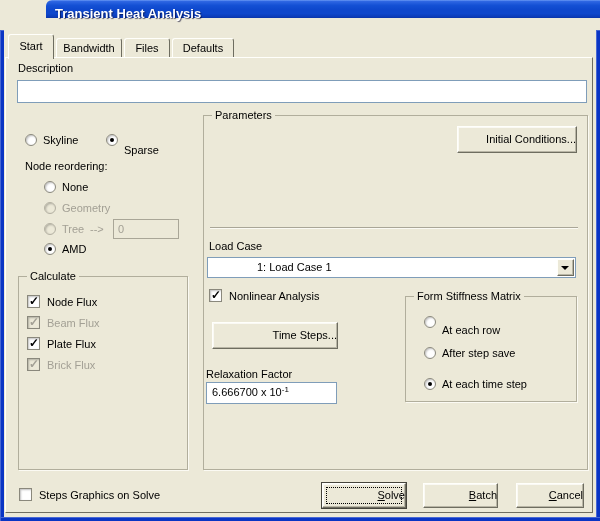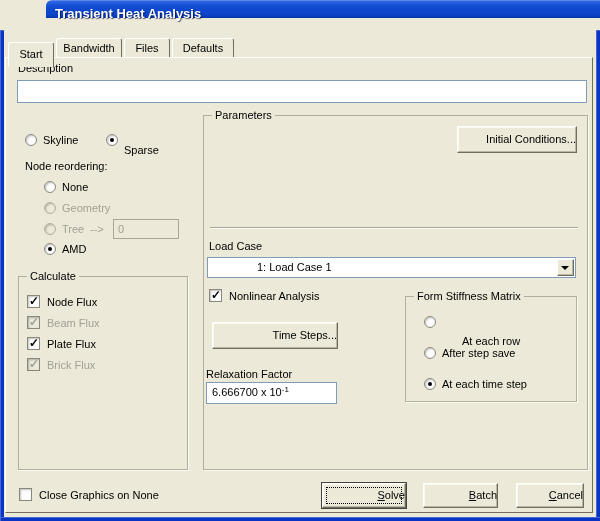--- a/index.html
+++ b/index.html
@@ -29,21 +29,21 @@
     color: #fff; font-weight: bold; font-size: 13px; text-align: center; line-height: 20px;
   }
   .fr { position: absolute; background: #0a35c4; box-shadow: inset 1px 1px 0 rgba(255,255,255,.25); }
   
   .tab {
     position: absolute; background: #ece9d8; text-align: center;
     border: 1px solid; border-color: #fffffb #6e6d60 #ece9d8 #fffffb;
     border-bottom: none; border-radius: 3px 3px 0 0;
   }
   .tab .t { display: block; line-height: 18px; }
-  .tab.active { z-index: 2; margin-top: 8px; }
+  .tab.active { z-index: 2; }
   .tab.active .t { line-height: 23px; }
   .page {
     position: absolute; border: 1px solid;
     border-color: #fffffb #6e6d60 #6e6d60 #fffffb;
   }
   
   .lbl { position: absolute; line-height: 13px; white-space: nowrap; }
   .dis { color: #a3a095; }
   .group { position: absolute; border: 1px solid #b1ae9c; box-shadow: 1px 1px 0 #fbfaf3; }
   .legend { position: absolute; top: -8px; left: 8px; background: #ece9d8; padding: 0 3px; line-height: 14px; white-space: nowrap; }
@@ -167,28 +167,28 @@
   </div>
   <span class="lbl" style="left:206px;top:368px;">Relaxation Factor</span>
   <div class="input vtext" style="left:206px;top:382px;width:131px;height:22px;">
     <span>6.666700 x 10</span><span class="sup">-1</span>
   </div>
 
   <div class="group" style="left:405px;top:296px;width:172px;height:106px;">
     <span class="legend">Form Stiffness Matrix</span>
   </div>
   <span class="rb" style="left:424px;top:316px;"></span>
-  <span class="lbl" style="left:442px;top:335px;margin-left:20px;">At each row</span>
+  <span class="lbl" style="left:442px;top:324px;">At each row</span>
   <span class="rb" style="left:424px;top:347px;"></span>
   <span class="lbl" style="left:442px;top:347px;">After step save</span>
   <span class="rb sel" style="left:424px;top:378px;"></span>
   <span class="lbl" style="left:442px;top:378px;">At each time step</span>
 
   <span class="cb" style="left:19px;top:488px;"></span>
-  <span class="lbl" style="left:39px;top:489px;">Close Graphics on None</span>
+  <span class="lbl" style="left:39px;top:489px;">Steps Graphics on Solve</span>
 
   <div class="btn default" style="left:322px;top:483px;width:84px;height:25px;">
     <span class="focusrect"></span>
     <span class="cap ufl">Solve</span>
   </div>
   <div class="btn" style="left:423px;top:483px;width:75px;height:25px;">
     <span class="cap ufl">Batch</span>
   </div>
   <div class="btn" style="left:516px;top:483px;width:68px;height:25px;">
     <span class="cap ufl">Cancel</span>

